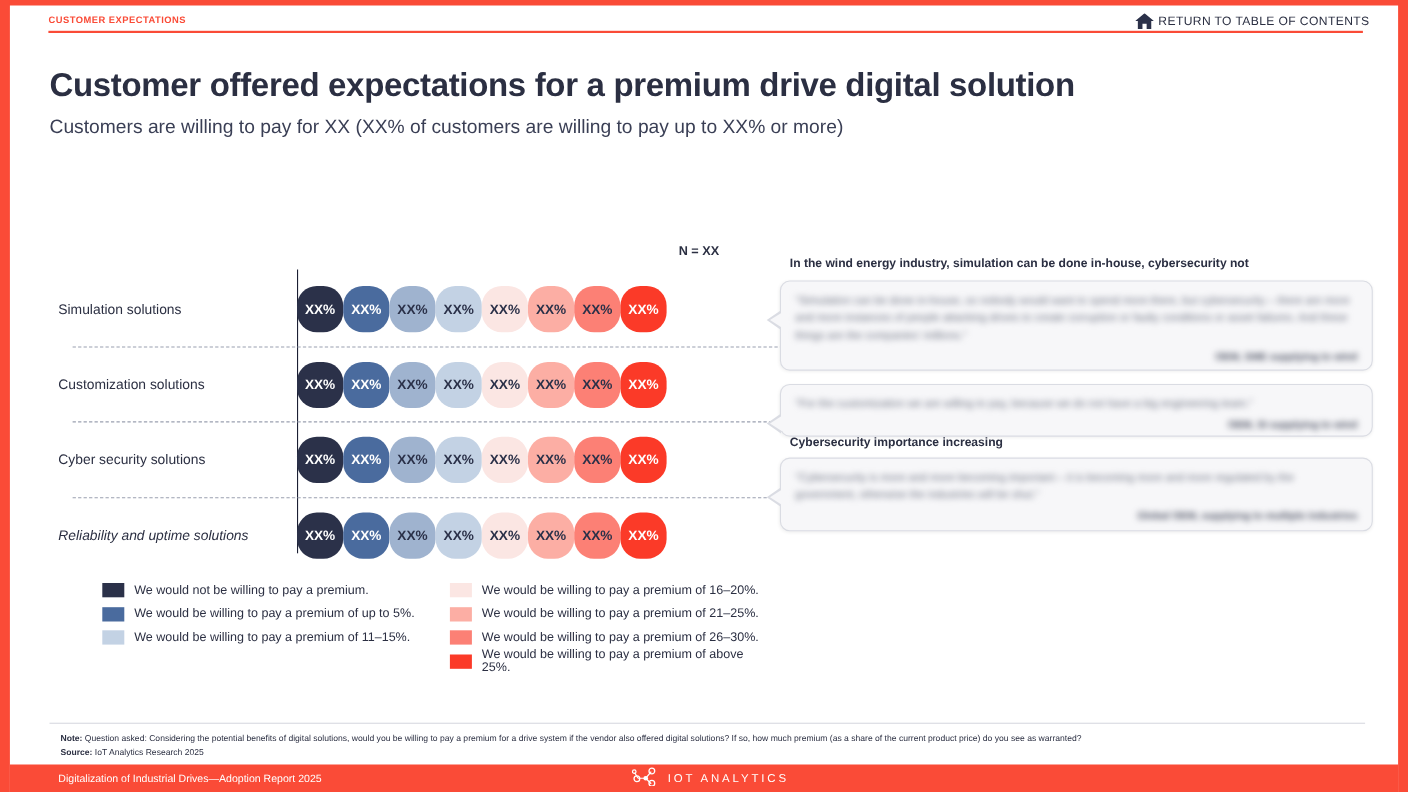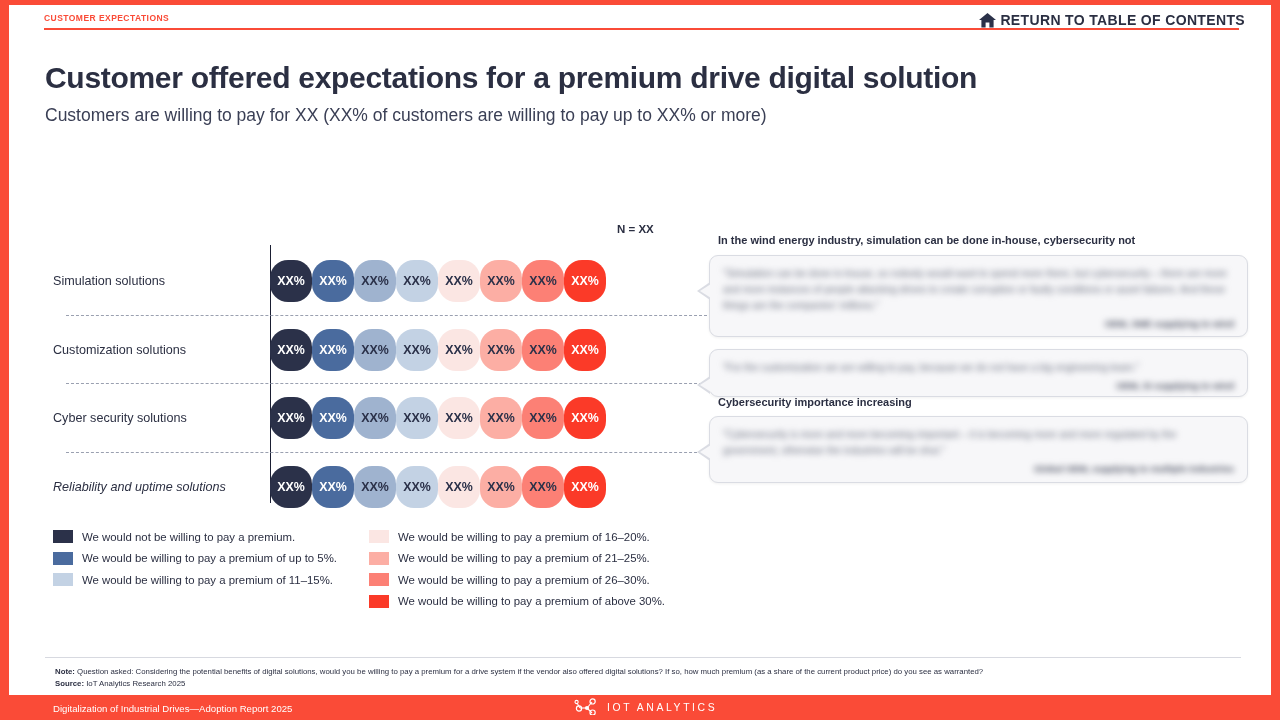--- a/index.html
+++ b/index.html
@@ -24,21 +24,21 @@
     color:#fa4b37;text-transform:uppercase;
   }
   .eyebrow-rule{
     position:absolute;left:35px;top:23px;width:1195px;height:2px;background:#fa4b37;
   }
   .ttoc{
     position:absolute;right:26px;top:7px;
     display:flex;align-items:center;gap:4px;
   }
   .ttoc-label{
-    font-size:14px;font-weight:bold;letter-spacing:.35px;color:#2b2f42;
+    font-size:11px;font-weight:normal;letter-spacing:.35px;color:#2b2f42;
   }
   .home-ic{display:block;}
   
   .title{
     position:absolute;left:36px;top:56px;
     font-size:30px;font-weight:bold;color:#2b2f42;
     letter-spacing:-.3px;
   }
   .subtitle{
     position:absolute;left:36px;top:100px;
@@ -68,21 +68,21 @@
     width:42px;height:42px;
     display:flex;align-items:center;justify-content:center;
     font-size:12.4px;font-weight:bold;border-radius:18px;
   }
   .divider{
     position:absolute;height:0;border-top:1px dashed #9aa0b0;left:57px;
   }
   
   .legend{position:absolute;left:44px;top:521px;width:640px;}
   .legend-col{position:absolute;top:0;}
-  .legend-item{display:flex;align-items:center;height:21.5px;}
+  .legend-item{display:flex;align-items:center;height:21.5px;margin-left:40px;}
   .swatch{width:20px;height:13px;flex:0 0 20px;margin-right:9px;}
   .legend-text{font-size:11.4px;color:#2b2f42;}
   
   .q-head{
     position:absolute;font-size:11px;font-weight:bold;color:#2b2f42;
   }
   .bubble{
     position:absolute;
     background:#f7f7f9;
     border:1.4px solid #dadce3;
@@ -240,21 +240,21 @@
         <div class="legend-item">
           <span class="swatch" style="background: rgb(252, 174, 164);"></span>
           <span class="legend-text">We would be willing to pay a premium of 21–25%.</span>
         </div>
         <div class="legend-item">
           <span class="swatch" style="background: rgb(252, 128, 117);"></span>
           <span class="legend-text">We would be willing to pay a premium of 26–30%.</span>
         </div>
         <div class="legend-item">
           <span class="swatch" style="background: rgb(251, 58, 40);"></span>
-          <span class="legend-text">We would be willing to pay a premium of above 30%.</span>
+          <span class="legend-text">We would be willing to pay a premium of above 25%.</span>
         </div>
       </div>
   </div>
 
   <div class="q-head" style="left:709px;top:229px;">In the wind energy industry, simulation can be done in-house, cybersecurity not</div>
 
   <div class="bubble" style="left:700px;top:250px;width:537px;height:80px;">
     <div class="q-body">"Simulation can be done in-house, so nobody would want to spend more there, but cybersecurity – there are more and more instances of people attacking drives to create corruption or faulty conditions or asset failures. And these things are the companies' millions."</div>
     <div class="q-attr">OEM, SME supplying to wind</div>
   </div>

